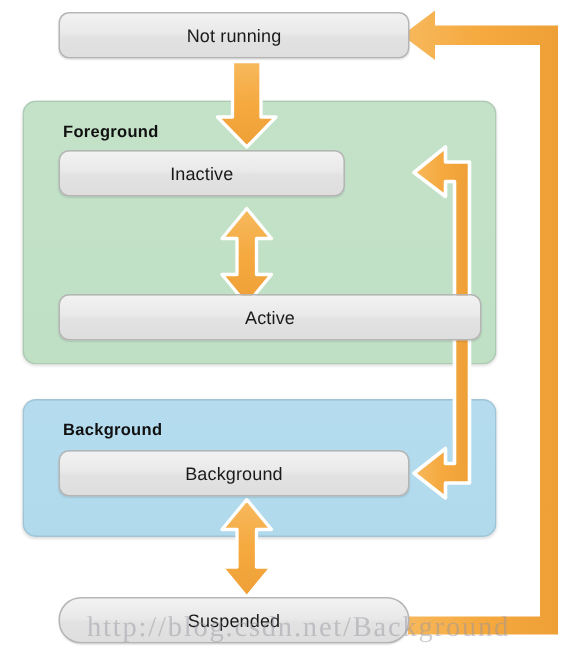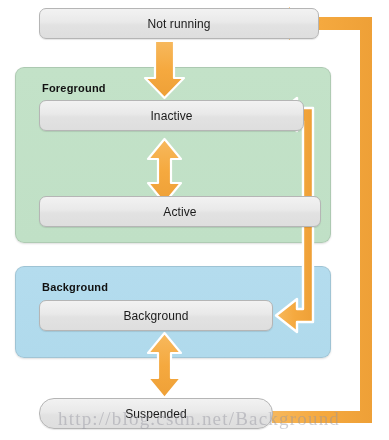--- a/index.html
+++ b/index.html
@@ -111,25 +111,25 @@
 
     <g>
       <path d="M 272,411 L 360,411 L 360,30 L 290,30 L 290,40 L 268,23.5 L 290,7 L 290,17 L 372,17 L 372,423 L 272,423 Z" fill="url(#agrad)"></path>
     </g>
 
     <g>
       <path d="M 276,115 L 297,98 L 297,108 L 313,108 L 313,322 L 297,322 L 297,332 L 276,315.5 L 297,299 L 297,309 L 303,309 L 303,121 L 297,121 L 297,131 Z" fill="url(#agrad)" stroke="#ffffff" stroke-width="2.4" stroke-linejoin="round"></path>
     </g>
   </svg>
 
-  <div class="state-box" style="left:39px; top:8px; width:280px; height:31px;">
+  <div class="state-box" style="left:39px; top:8px; width:234px; height:31px;">
     <span>Not running</span>
   </div>
 
-  <div class="state-box" style="left:39px; top:100px; width:265px; height:31px;">
+  <div class="state-box" style="left:39px; top:100px; width:191px; height:31px;">
     <span>Inactive</span>
   </div>
 
   <div class="state-box" style="left:39px; top:196px; width:282px; height:31px;">
     <span>Active</span>
   </div>
 
   <div class="state-box" style="left:39px; top:300px; width:234px; height:31px;">
     <span>Background</span>
   </div>

